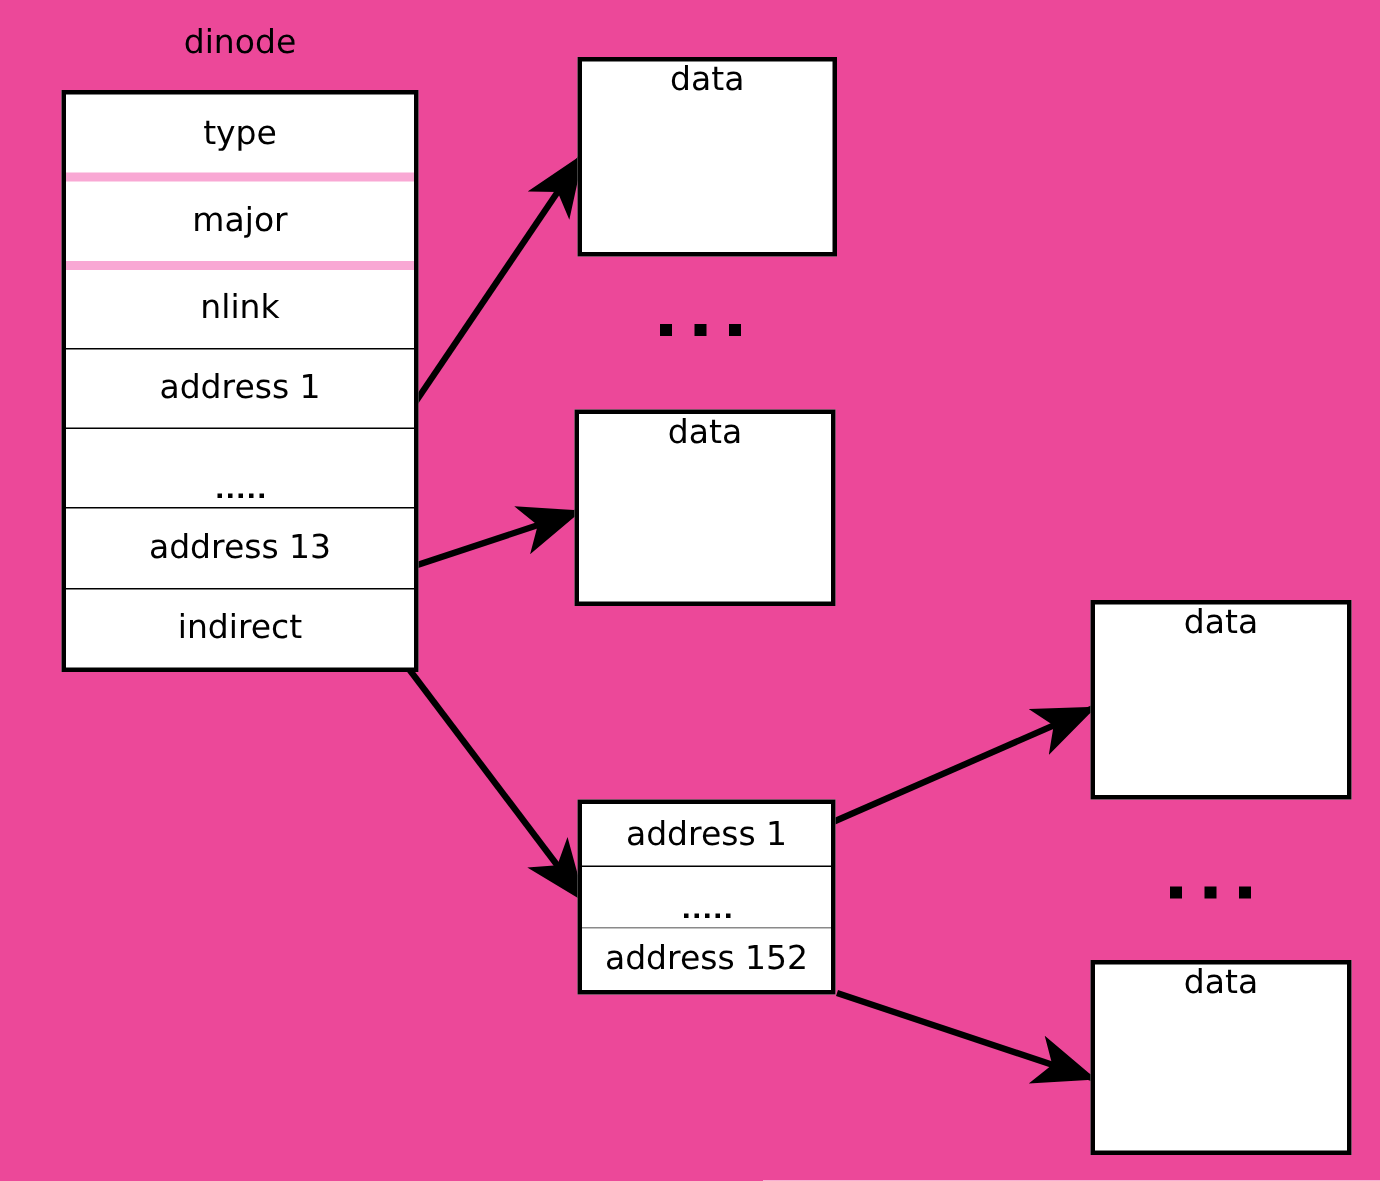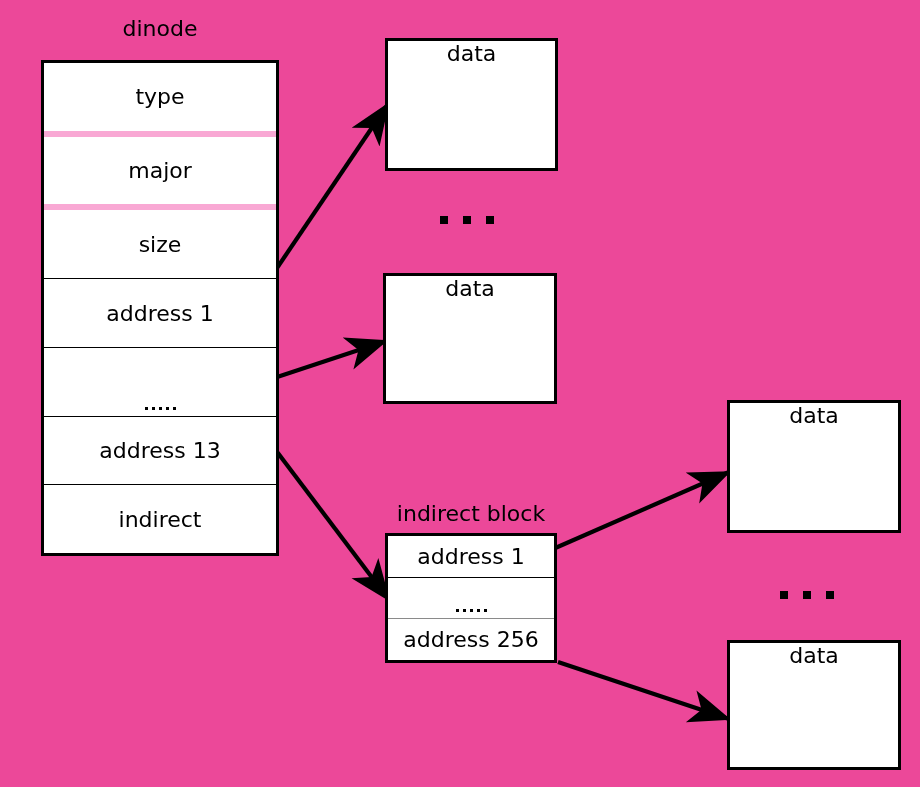--- a/index.html
+++ b/index.html
@@ -120,29 +120,29 @@
 
     <line x1="256" y1="424" x2="389" y2="600" stroke="#000000" stroke-width="4.2" marker-end="url(#ah)"></line>
 
     <line x1="537" y1="556" x2="729" y2="472" stroke="#000000" stroke-width="4.2" marker-end="url(#ah)"></line>
 
     <line x1="558" y1="662" x2="729" y2="719" stroke="#000000" stroke-width="4.2" marker-end="url(#ah)"></line>
   </svg>
 
   <div class="label" style="left:41px; top:18px; width:238px;">dinode</div>
 
-  <div class="box rowbox dinode" style="left:41px; top:60px; width:238px; height:496px;">
+  <div class="box rowbox dinode" style="left:41px; top:60px; width:238px; height:388px;">
     <div class="row">
       <span>type</span>
     </div>
     <div class="row light">
       <span>major</span>
     </div>
     <div class="row light">
-      <span>size</span>
+      <span>nlink</span>
     </div>
     <div class="row">
       <span>address 1</span>
     </div>
     <div class="row">
       <span class="dots-small">
           <i></i>
           <i></i>
           <i></i>
           <i></i>
@@ -164,37 +164,36 @@
   <div class="dots-big" style="left:440px; top:216px;">
       <i></i>
       <i></i>
       <i></i>
     </div>
 
   <div class="box databox" style="left:383px; top:273px; width:174px; height:131px;">
     <span class="dtext">data</span>
   </div>
 
-  <div class="label" style="left:385px; top:503px; width:172px;">indirect block</div>
 
   <div class="box rowbox indirect" style="left:385px; top:533px; width:172px; height:130px;">
     <div class="row">
       <span>address 1</span>
     </div>
     <div class="row">
       <span class="dots-small">
           <i></i>
           <i></i>
           <i></i>
           <i></i>
           <i></i>
         </span>
     </div>
     <div class="row light">
-      <span>address 256</span>
+      <span>address 152</span>
     </div>
   </div>
 
   <div class="box databox" style="left:727px; top:400px; width:174px; height:133px;">
     <span class="dtext">data</span>
   </div>
 
   <div class="dots-big" style="left:780px; top:591px;">
       <i></i>
       <i></i>

